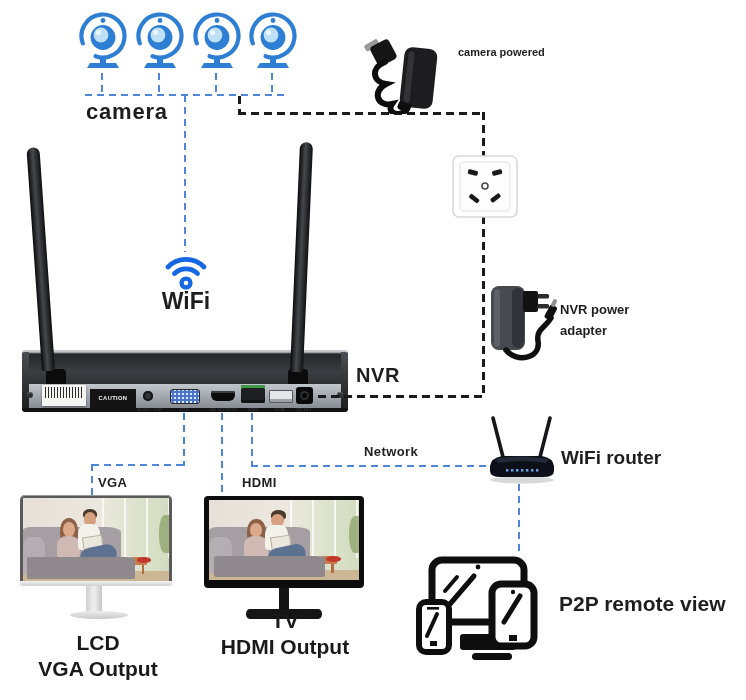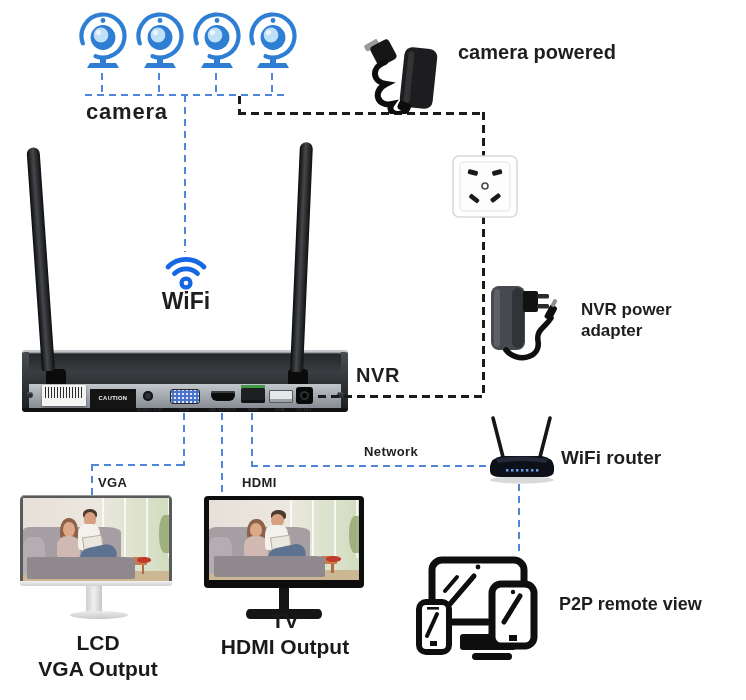--- a/index.html
+++ b/index.html
@@ -10,24 +10,24 @@
   .dbh{position:absolute;height:2px;background:repeating-linear-gradient(90deg,#4f86d8 0 7px,transparent 7px 12px);}
   .dbv{position:absolute;width:2px;background:repeating-linear-gradient(180deg,#4f86d8 0 7px,transparent 7px 12px);}
   .dkh{position:absolute;height:2.5px;background:repeating-linear-gradient(90deg,#1b1b1b 0 8px,transparent 8px 13px);}
   .dkv{position:absolute;width:2.5px;background:repeating-linear-gradient(180deg,#1b1b1b 0 8px,transparent 8px 13px);}
   
   .lbl{position:absolute;color:#1e1e1e;font-weight:600;white-space:nowrap;}
   .lbl-camera{left:86px;top:99px;font-size:22px;letter-spacing:.8px;}
   .lbl-wifi{left:146px;top:288px;width:80px;text-align:center;font-size:23px;font-weight:700;}
   .lbl-nvr{left:356px;top:364px;font-size:20px;letter-spacing:.6px;}
   .lbl-cable{font-size:13px;font-weight:700;letter-spacing:.4px;}
-  .lbl-campower{left:458px;top:42px;font-size:20px;line-height:21px;}
-  .lbl-nvrpower{left:560px;top:299px;font-size:17px;line-height:21px;margin-left:21px;}
+  .lbl-campower{left:458px;top:42px;font-size:11px;line-height:21px;}
+  .lbl-nvrpower{left:560px;top:299px;font-size:13px;line-height:21px;}
   .lbl-router{left:561px;top:447px;font-size:19px;}
-  .lbl-p2p{left:559px;top:592px;font-size:18px;line-height:24px;}
+  .lbl-p2p{left:559px;top:592px;font-size:21px;line-height:24px;}
   .lbl-output{position:absolute;text-align:center;font-size:21px;font-weight:700;line-height:26px;color:#1a1a1a;}
   
   .nvr{position:absolute;left:22px;top:350px;width:326px;height:62px;z-index:2;}
   .nvr-top{position:absolute;left:0;right:0;top:0;height:40px;border-radius:3px 3px 0 0;
            background:linear-gradient(180deg,#c3c7cb 0,#c3c7cb 2px,#26282b 4px,#3a3d41 55%,#2a2c2f 100%);}
   .nvr-panel{position:absolute;left:3px;right:3px;top:34px;height:24px;
              background:linear-gradient(180deg,#c2c7cc,#a0a6ac 55%,#878c93);}
   .nvr-bottom{position:absolute;left:0;right:0;bottom:0;height:4px;background:#101113;border-radius:0 0 3px 3px;}
   .nvr-side{position:absolute;top:2px;bottom:2px;width:7px;background:linear-gradient(180deg,#4a4d51,#1c1e20);}
   .screw{position:absolute;width:6px;height:6px;border-radius:50%;background:#2c2f33;box-shadow:inset 0 1px 1px #6b6f74;}

